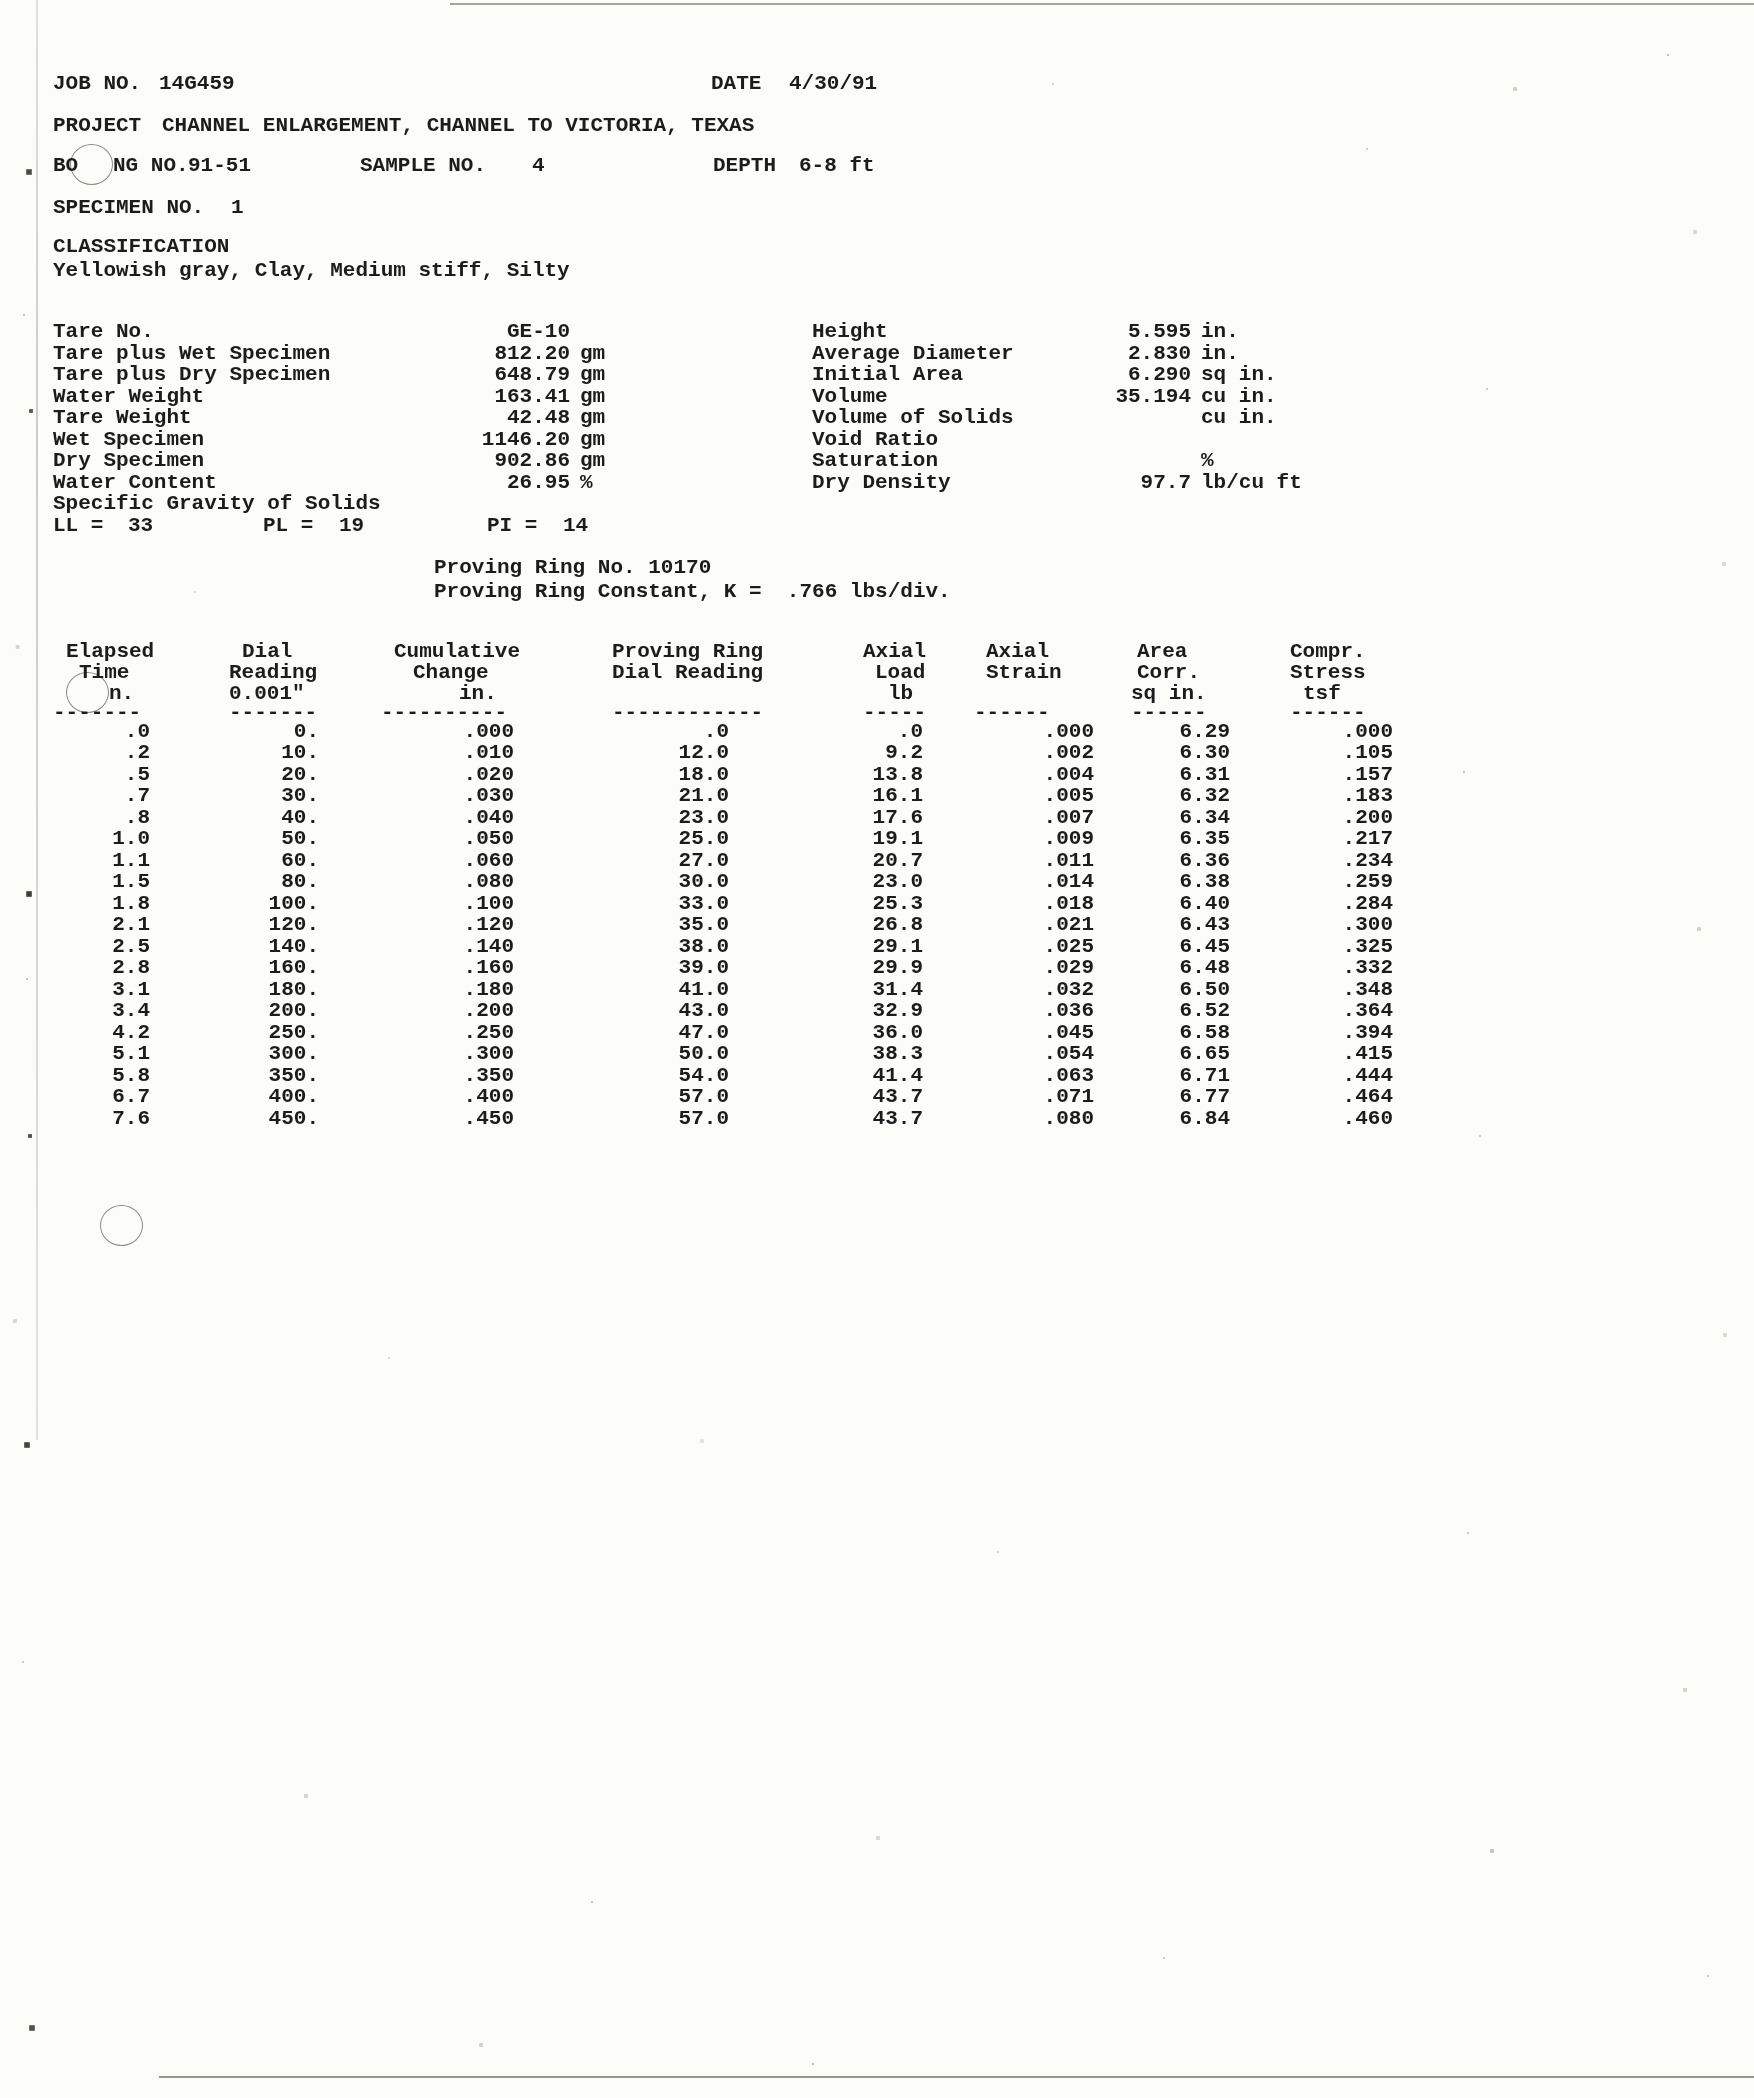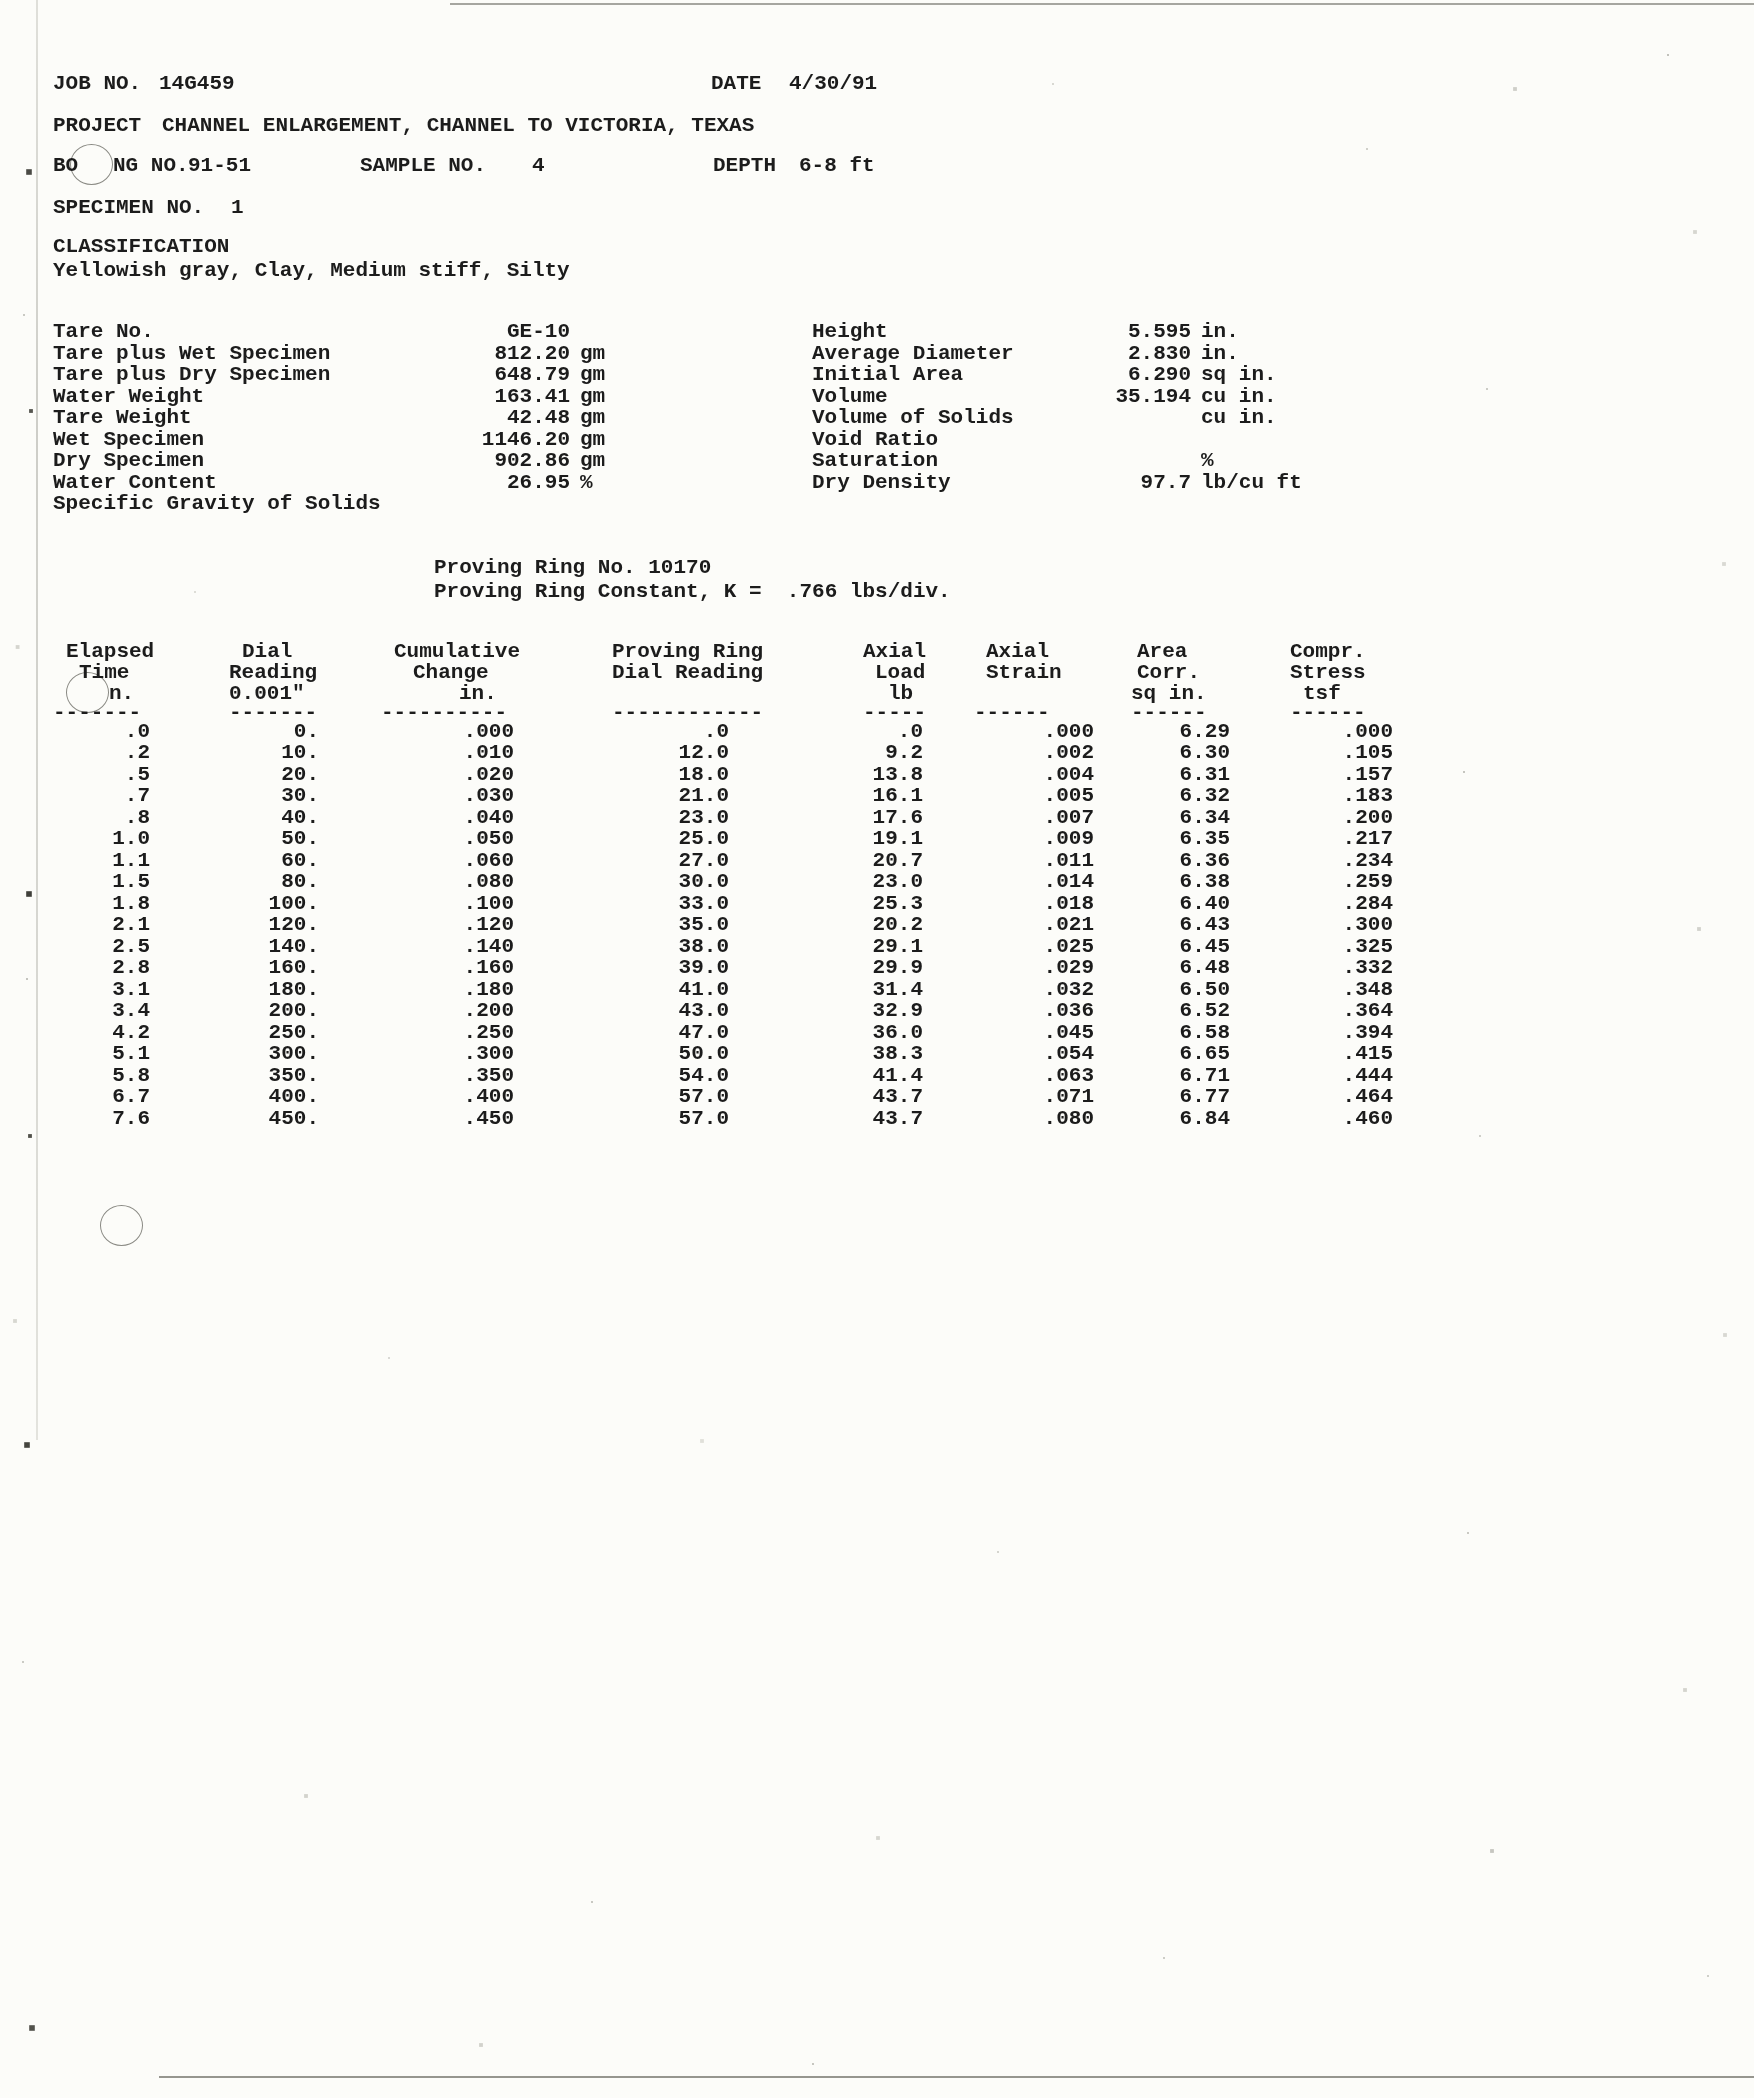--- a/index.html
+++ b/index.html
@@ -190,20 +190,28 @@
     <span class="spec-label">Dry Density</span>
     <span class="spec-value">97.7</span>
     <span class="spec-unit">lb/cu ft</span>
   </div>
     </div>
 
   <div class="line" style="top:492px">
     <span style="left:53px">Specific Gravity of Solids</span>
   </div>
 
+  <div class="line" style="top:514px">
+    <span style="left:53px">LL =</span>
+    <span style="left:128px">33</span>
+    <span style="left:263px">PL =</span>
+    <span style="left:339px">19</span>
+    <span style="left:487px">PI =</span>
+    <span style="left:563px">14</span>
+  </div>
 
   <div>
     <div class="line" style="top:556px">
       <span style="left:434px">Proving Ring No. 10170</span>
     </div>
     <div class="line" style="top:580px">
       <span style="left:434px">Proving Ring Constant, K =  .766 lbs/div.</span>
     </div>
   </div>
 
@@ -339,21 +347,21 @@
     <span class="cell c4">25.3</span>
     <span class="cell c5">.018</span>
     <span class="cell c6">6.40</span>
     <span class="cell c7">.284</span>
   </div>
       <div class="trow" style="top: 913px;">
     <span class="cell c0">2.1</span>
     <span class="cell c1">120.</span>
     <span class="cell c2">.120</span>
     <span class="cell c3">35.0</span>
-    <span class="cell c4">20.2</span>
+    <span class="cell c4">26.8</span>
     <span class="cell c5">.021</span>
     <span class="cell c6">6.43</span>
     <span class="cell c7">.300</span>
   </div>
       <div class="trow" style="top: 935px;">
     <span class="cell c0">2.5</span>
     <span class="cell c1">140.</span>
     <span class="cell c2">.140</span>
     <span class="cell c3">38.0</span>
     <span class="cell c4">29.1</span>

